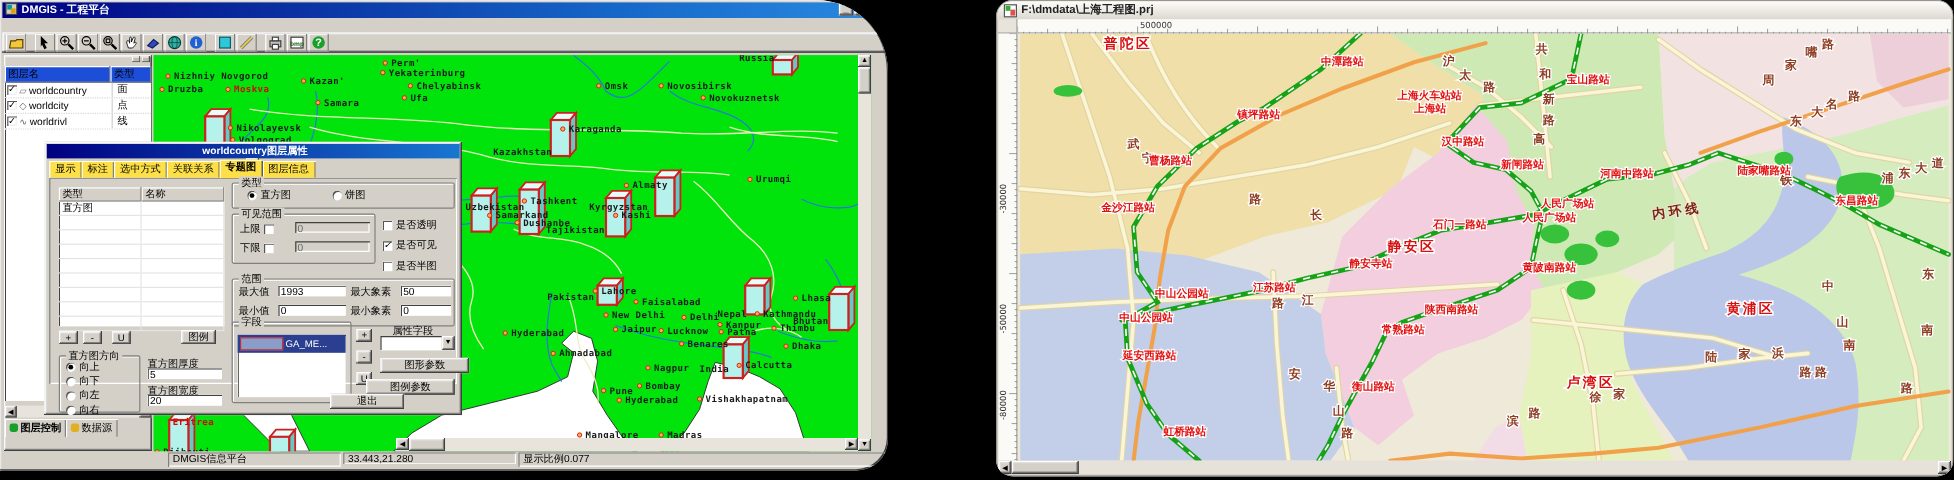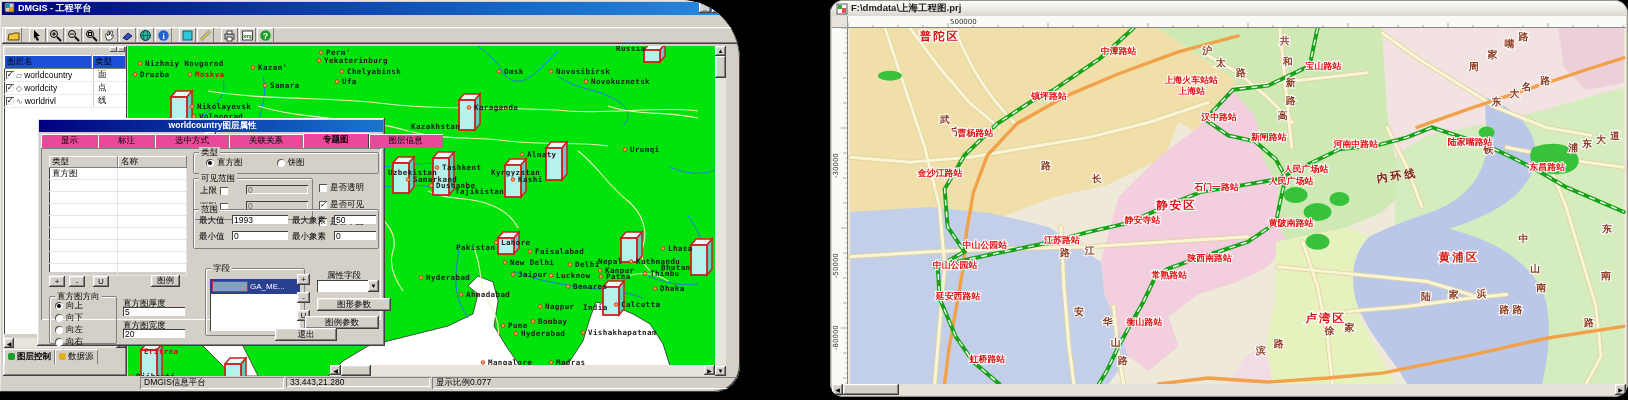--- a/index.html
+++ b/index.html
@@ -57,21 +57,21 @@
   #lw-status{position:absolute;left:2px;bottom:2px;right:2px;height:13px;display:flex;gap:2px;font-size:8.5px;align-items:flex-start;}
   .status-pane{box-shadow:inset 1px 1px #808080,inset -1px -1px #fff;display:flex;align-items:center;padding:0 4px;white-space:nowrap;}
   
   #dialog{position:absolute;left:37px;top:118px;width:348px;height:228px;background:#d4d0c8;
           box-shadow:inset -1px -1px #404040,inset 1px 1px #fff,inset -2px -2px #808080,inset 2px 2px #dfdfdf;font-size:8.5px;}
   #dlg-titlebar{position:absolute;left:2px;top:2px;right:2px;height:12px;
                background:linear-gradient(90deg,#000080,#1876d0);display:flex;align-items:center;justify-content:space-between;flex-direction:column;}
   #dlg-title{color:#fff;font-weight:bold;font-size:8.5px;margin-left:3px;}
   #dlg-close{width:11px;height:10px;margin-right:1px;font-size:8px;line-height:8px;font-weight:bold;}
   #dlg-tabs{position:absolute;left:4px;top:17px;right:4px;height:13px;display:flex;align-items:flex-end;}
-  .dtab{padding:1px 20px;background:#ec4899;box-shadow:inset 1px 1px #fff,inset -1px 0 #808080;font-size:8.5px;white-space:nowrap;}
+  .dtab{padding:1px 5px;background:#fde047;box-shadow:inset 1px 1px #fff,inset -1px 0 #808080;font-size:8.5px;white-space:nowrap;}
   .dtab.active{box-shadow:inset 1px 1px #fff,inset -1px 0 #404040;position:relative;top:1px;padding-bottom:3px;font-weight:bold;}
   #dlg-body{position:absolute;left:4px;top:30px;right:4px;bottom:26px;box-shadow:inset 1px 1px #808080,inset -1px -1px #fff;}
   .grp{position:absolute;border:1px solid #808080;box-shadow:1px 1px 0 #fff inset;border-radius:2px;}
   .grp>.glabel{position:absolute;top:-6px;left:5px;background:#d4d0c8;padding:0 2px;font-size:8.5px;}
   .fld{background:#fff;box-shadow:inset 1px 1px #404040,inset -1px -1px #fff;font-size:8.5px;padding:0 2px;
        font-family:"Liberation Sans",sans-serif;border:none;position:absolute;}
   .fld[disabled]{background:#d4d0c8;color:#666;}
   .radio{display:flex;align-items:center;gap:3px;white-space:nowrap;font-size:8.5px;}
   .radio i{width:8px;height:8px;border-radius:50%;background:#fff;box-shadow:inset 1px 1px #555;position:relative;}
   .radio i.on:after{content:"";position:absolute;left:2px;top:2px;width:4px;height:4px;border-radius:50%;background:#000;}
@@ -622,32 +622,32 @@
             </div>
             <div class="cbx" style="margin-bottom: 5px;">
               <i>✓</i>
               <span>是否可见</span>
             </div>
             <div class="cbx" style="margin-bottom: 5px;">
               <i></i>
               <span>是否半图</span>
             </div>
           </div>
-        <div class="grp" style="left:152px;top:61px;width:184px;height:38px">
+        <div class="grp" style="left:152px;top:84px;width:184px;height:38px">
           <span class="glabel">范围</span>
           <span style="position:absolute;left:5px;top:5px">最大值</span>
           <input class="fld" style="left: 38px; top: 5px; width: 52px; height: 9px;" value="1993">
           <span style="position:absolute;left:98px;top:5px">最大象素</span>
           <input class="fld" style="left: 140px; top: 5px; width: 38px; height: 9px;" value="50">
           <span style="position:absolute;left:5px;top:21px">最小值</span>
           <input class="fld" style="left: 38px; top: 21px; width: 52px; height: 9px;" value="0">
           <span style="position:absolute;left:98px;top:21px">最小象素</span>
           <input class="fld" style="left: 140px; top: 21px; width: 38px; height: 9px;" value="0">
         </div>
-        <div class="grp" style="left:164px;top:120px;width:98px;height:66px">
+        <div class="grp" style="left:152px;top:120px;width:98px;height:66px">
           <span class="glabel">字段</span>
           <div id="field-list">
             <div id="field-sel">
               <span class="swatch"></span>
               <span>GA_ME...</span>
             </div>
           </div>
         </div>
         <span class="mini-btn btn98" style="left:256px;top:126px;width:13px">+</span>
         <span class="mini-btn btn98" style="left:256px;top:144px;width:13px">-</span>

